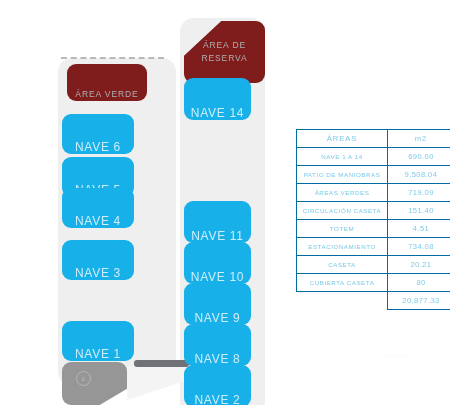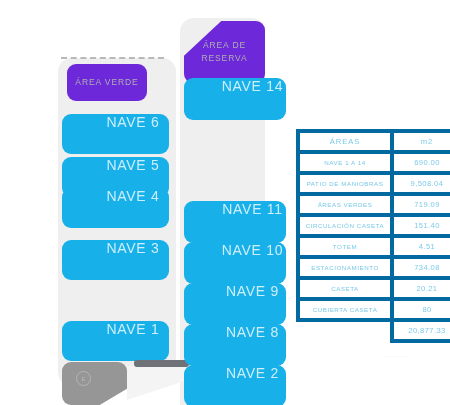--- a/index.html
+++ b/index.html
@@ -36,55 +36,55 @@
   #plot-boundary-dashed {
     position: absolute;
     left: 61px; top: 57px;
     width: 103px; height: 0;
     border-top: 2px dashed #b9b9b9;
   }
 
   
   .zone-block {
     position: absolute;
-    background: #6d28d9;
+    background: #7f1d1d;
     display: flex;
     align-items: center;
     justify-content: center;
     text-align: center;
     color: #b0b0b0;
     font-size: 8.5px;
     letter-spacing: 0.9px;
     line-height: 13px;
   }
   #zone-area-verde {
     left: 67px; top: 64px;
     width: 80px; height: 37px;
     border-radius: 9px;
+    align-items: flex-end;
   }
   #zone-area-reserva {
     left: 184px; top: 21px;
     width: 81px; height: 62px;
     border-radius: 9px;
     
     clip-path: polygon(0 56%, 46% 0, 100% 0, 100% 100%, 0 100%);
   }
 
   
   .nave {
     position: absolute;
     background: #17B0E8;
     border-radius: 9px;
     color: #cdeefc;
-    font-size: 14px;
+    font-size: 12px;
     letter-spacing: 0.7px;
     display: flex;
-    align-items: flex-start;
+    align-items: flex-end;
     justify-content: center;
-    padding-left: 35px;
   }
   .nave-left  { left: 62px;  width: 72px; height: 40px; }
   .nave-right { left: 184px; width: 67px; height: 42px; }
 
   
   #caseta-block {
     position: absolute;
     left: 62px; top: 362px;
     width: 65px; height: 43px;
     background: #969696;
@@ -126,21 +126,21 @@
     position: absolute;
     left: 296px; top: 129px;
     width: 148px;
   }
   table#areas-table {
     border-collapse: collapse;
     width: 148px;
     table-layout: fixed;
   }
   #areas-table td {
-    border: 4px solid #0369a1;
+    border: 1px solid #0369a1;
     height: 17px;
     padding: 0 2px;
     text-align: center;
     vertical-align: middle;
     color: #79c9e8;
     font-size: 6.2px;
     letter-spacing: 0.55px;
     white-space: nowrap;
     overflow: hidden;
   }

